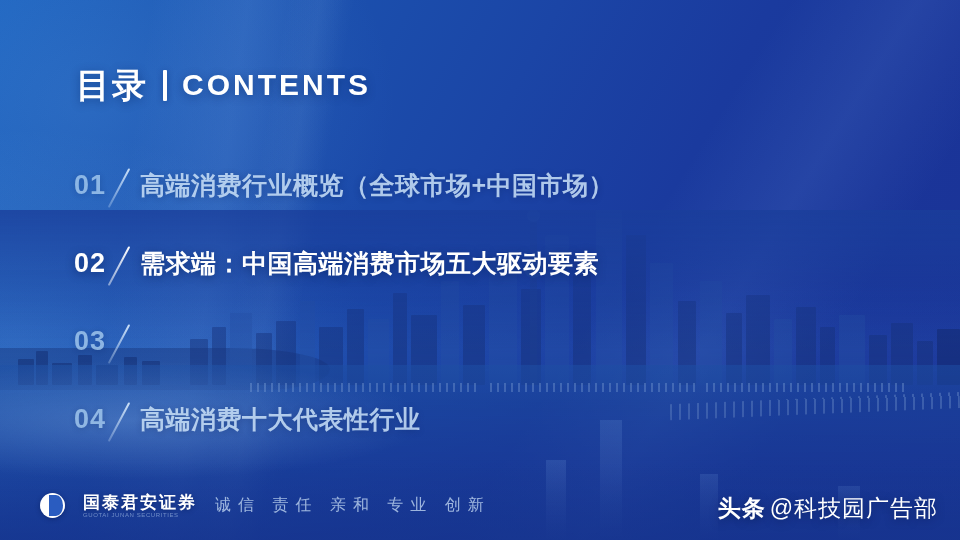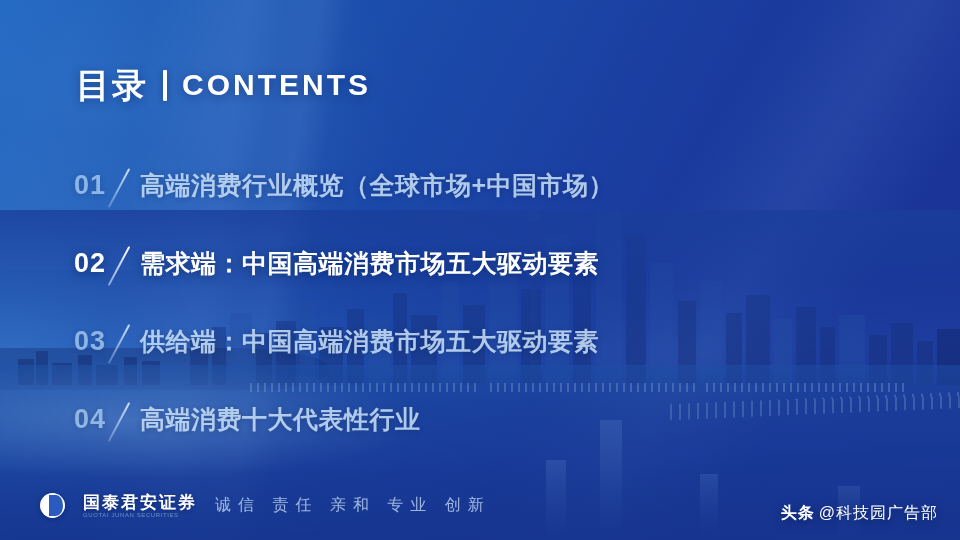--- a/index.html
+++ b/index.html
@@ -175,21 +175,21 @@
     color:rgba(190,215,245,.52);font-size:6px;letter-spacing:.6px;
     line-height:1;white-space:nowrap;
   }
   .slogan{
     color:rgba(208,228,250,.72);font-size:16px;letter-spacing:7px;
     white-space:nowrap;
   }
 
   .watermark{
     position:absolute;right:22px;bottom:16px;
-    color:#ffffff;font-size:16px;font-weight:bold;letter-spacing:1px;
+    color:#ffffff;font-size:23px;font-weight:bold;letter-spacing:1px;
     text-shadow:0 2px 8px rgba(0,20,70,.55);
     z-index:9;white-space:nowrap;
     display:flex;align-items:baseline;gap:4px;
   }
   .wm-brand{font-weight:bold;}
   .wm-handle{font-weight:normal;}
 
   .bottom-shade{
     position:absolute;left:0;right:0;bottom:0;height:78px;
     background:linear-gradient(180deg,rgba(21,50,140,0),rgba(22,52,142,.55));
@@ -296,21 +296,20 @@
 
     <div class="toc-row active">
       <span class="toc-num">02</span>
       <span class="toc-slash"></span>
       <span class="toc-text">需求端：中国高端消费市场五大驱动要素</span>
     </div>
 
     <div class="toc-row dim">
       <span class="toc-num">03</span>
       <span class="toc-slash"></span>
-      <span class="toc-text">供给端：中国高端消费市场五大驱动要素</span>
     </div>
 
     <div class="toc-row dim">
       <span class="toc-num">04</span>
       <span class="toc-slash"></span>
       <span class="toc-text">高端消费十大代表性行业</span>
     </div>
 
   </div>
 

